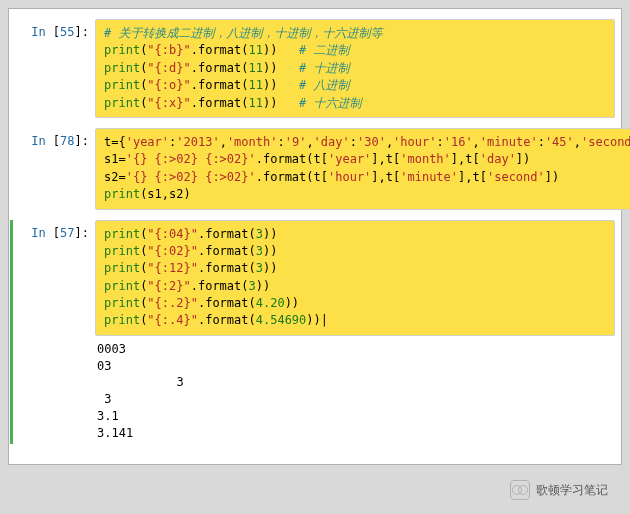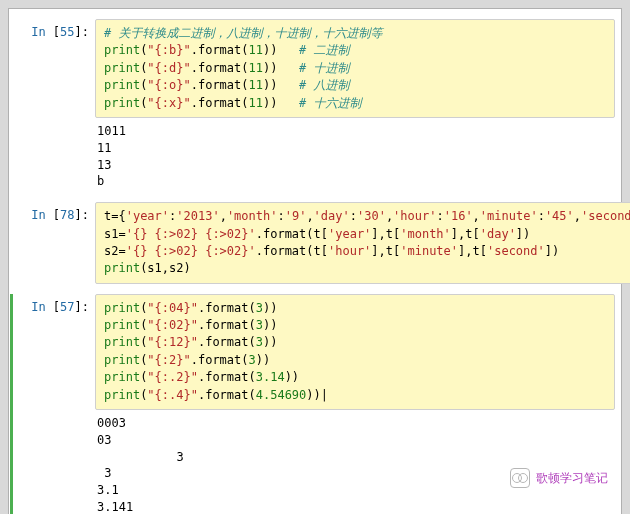--- a/index.html
+++ b/index.html
@@ -34,21 +34,21 @@
     text-align: right;
     padding: 6px 6px 0 0;
     font-family: Consolas, Menlo, monospace;
     white-space: pre;
   }
   .prompt .in { color: #236aa3; }
   .prompt .num { color: #236aa3; }
   .code-box {
     flex: 1;
     border: 1px solid #cfcfcf;
-    background: #fef9c3;
+    background: #fde047;
     border-radius: 2px;
     padding: 5px 8px;
     line-height: 1.45;
     white-space: pre;
     font-family: Consolas, Menlo, 'DejaVu Sans Mono', monospace;
   }
   .out-box {
     flex: 1;
     padding: 5px 8px 2px 8px;
     white-space: pre;
@@ -57,25 +57,25 @@
     color: #000;
   }
   .spacer-prompt { width: 74px; flex: 0 0 74px; }
   .c-cm { color: #2e8b8b; font-style: italic; }
   .c-blt { color: #1a7a1a; }
   .c-str { color: #b12929; }
   .c-num { color: #1a7a1a; }
   .watermark {
     position: absolute;
     right: 22px;
-    top: 468px;
+    top: 480px;
     display: flex;
     align-items: center;
     gap: 6px;
-    color: #a21caf;
+    color: #404040;
     font-family: sans-serif;
     font-size: 12px;
     opacity: .85;
   }
   .wm-icon {
     width: 18px; height: 18px;
     border: 1px solid #aaa;
     border-radius: 4px;
     position: relative;
   }
@@ -92,47 +92,40 @@
 
   <div class="cell">
     <div class="row">
       <div class="prompt"><span class="in">In </span><span>[</span><span class="num">55</span><span>]:</span></div>
       <div class="code-box"><span class="c-cm"># 关于转换成二进制，八进制，十进制，十六进制等</span>
 <span class="c-blt">print</span>(<span class="c-str">"{:b}"</span>.format(<span class="c-num">11</span>))   <span class="c-cm"># 二进制</span>
 <span class="c-blt">print</span>(<span class="c-str">"{:d}"</span>.format(<span class="c-num">11</span>))   <span class="c-cm"># 十进制</span>
 <span class="c-blt">print</span>(<span class="c-str">"{:o}"</span>.format(<span class="c-num">11</span>))   <span class="c-cm"># 八进制</span>
 <span class="c-blt">print</span>(<span class="c-str">"{:x}"</span>.format(<span class="c-num">11</span>))   <span class="c-cm"># 十六进制</span></div>
     </div>
-    <div class="row">
-      <div class="spacer-prompt"></div>
-      <div class="out-box">1011
-11
-13
-b</div>
-    </div>
   </div>
 
   <div class="cell">
     <div class="row">
       <div class="prompt"><span class="in">In </span><span>[</span><span class="num">78</span><span>]:</span></div>
       <div class="code-box">t={<span class="c-str">'year'</span>:<span class="c-str">'2013'</span>,<span class="c-str">'month'</span>:<span class="c-str">'9'</span>,<span class="c-str">'day'</span>:<span class="c-str">'30'</span>,<span class="c-str">'hour'</span>:<span class="c-str">'16'</span>,<span class="c-str">'minute'</span>:<span class="c-str">'45'</span>,<span class="c-str">'second'</span>:}
 s1=<span class="c-str">'{} {:&gt;02} {:&gt;02}'</span>.format(t[<span class="c-str">'year'</span>],t[<span class="c-str">'month'</span>],t[<span class="c-str">'day'</span>])
 s2=<span class="c-str">'{} {:&gt;02} {:&gt;02}'</span>.format(t[<span class="c-str">'hour'</span>],t[<span class="c-str">'minute'</span>],t[<span class="c-str">'second'</span>])
 <span class="c-blt">print</span>(s1,s2)</div>
     </div>
   </div>
 
   <div class="cell current">
     <div class="row">
       <div class="prompt"><span class="in">In </span><span>[</span><span class="num">57</span><span>]:</span></div>
       <div class="code-box"><span class="c-blt">print</span>(<span class="c-str">"{:04}"</span>.format(<span class="c-num">3</span>))
 <span class="c-blt">print</span>(<span class="c-str">"{:02}"</span>.format(<span class="c-num">3</span>))
 <span class="c-blt">print</span>(<span class="c-str">"{:12}"</span>.format(<span class="c-num">3</span>))
 <span class="c-blt">print</span>(<span class="c-str">"{:2}"</span>.format(<span class="c-num">3</span>))
-<span class="c-blt">print</span>(<span class="c-str">"{:.2}"</span>.format(<span class="c-num">3.14</span>))
+<span class="c-blt">print</span>(<span class="c-str">"{:.2}"</span>.format(<span class="c-num">4.20</span>))
 <span class="c-blt">print</span>(<span class="c-str">"{:.4}"</span>.format(<span class="c-num">4.54690</span>))|</div>
     </div>
     <div class="row">
       <div class="spacer-prompt"></div>
       <div class="out-box">0003
 03
            3
  3
 3.1
 3.141</div>

